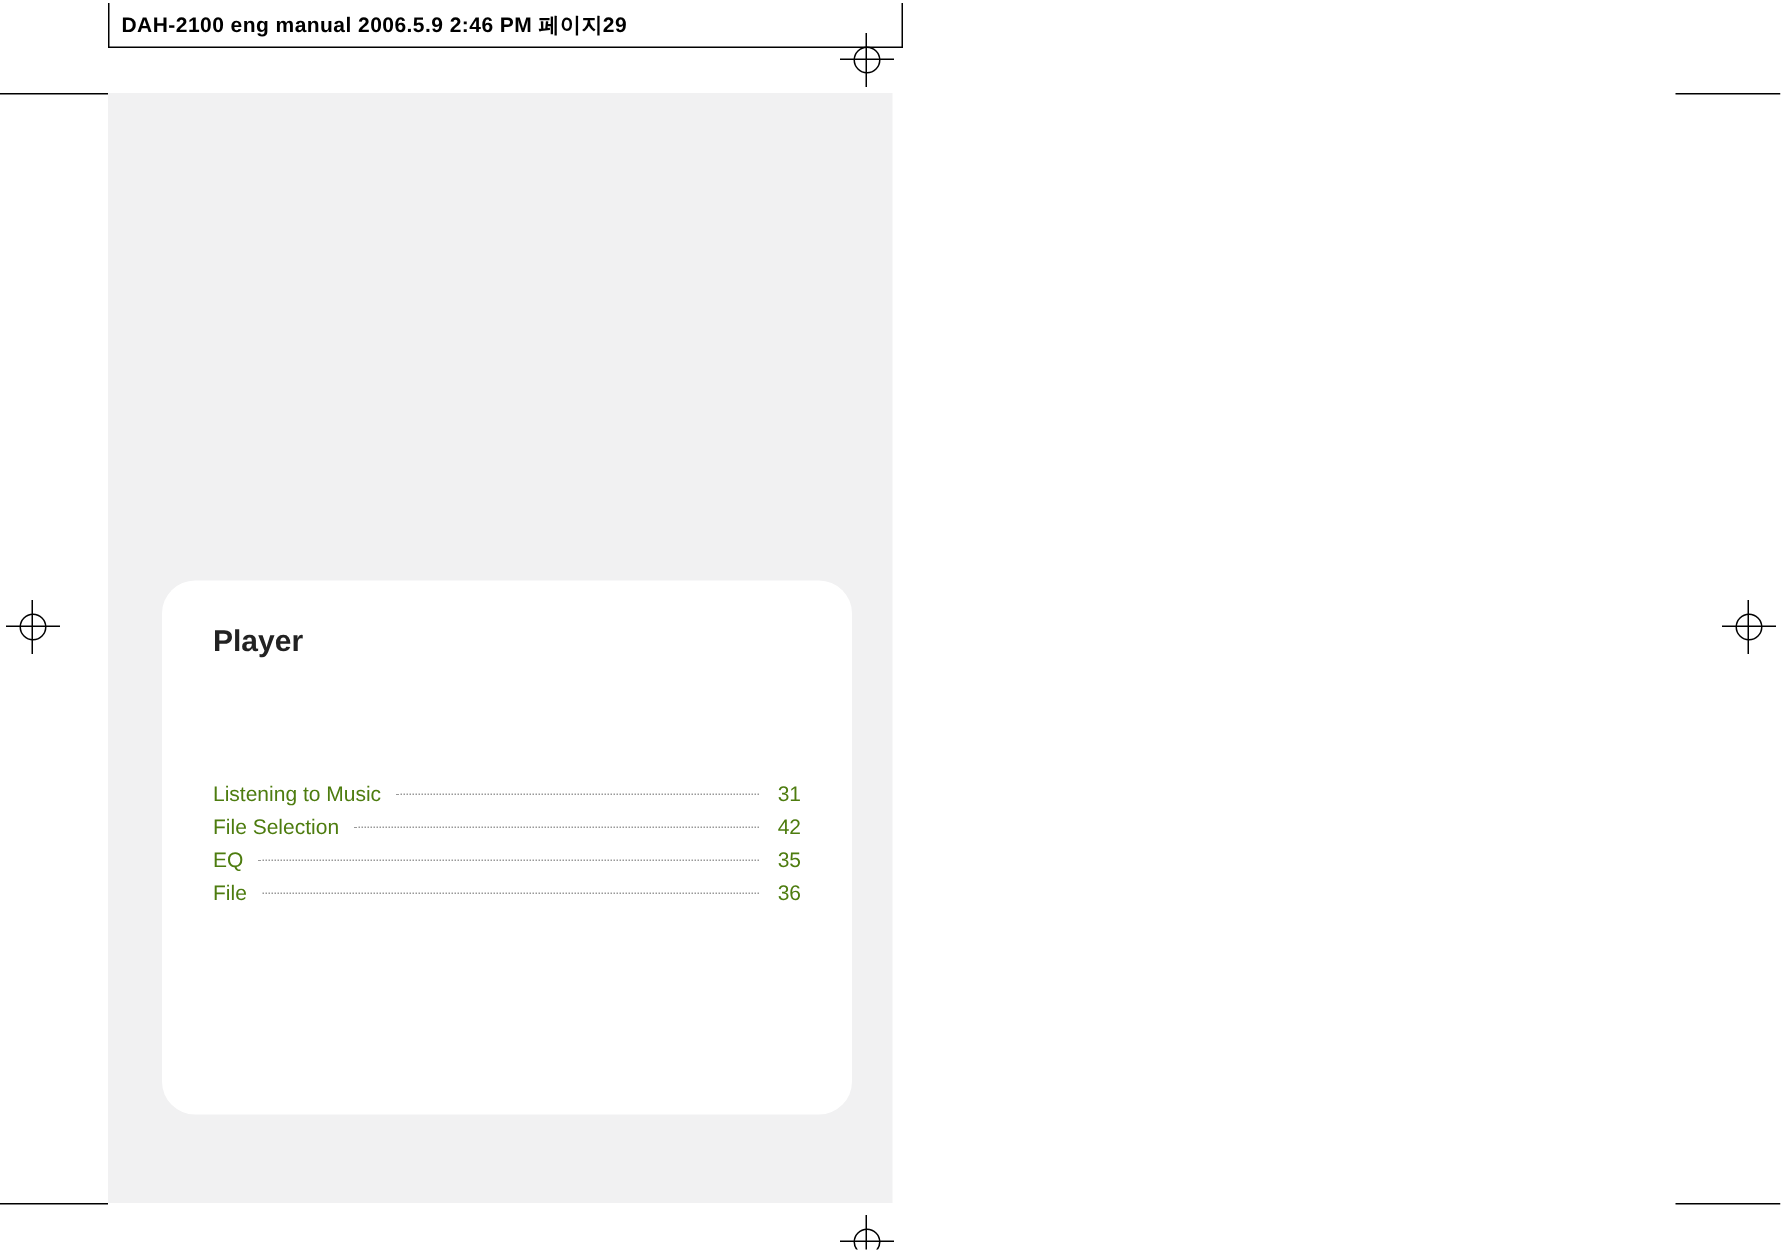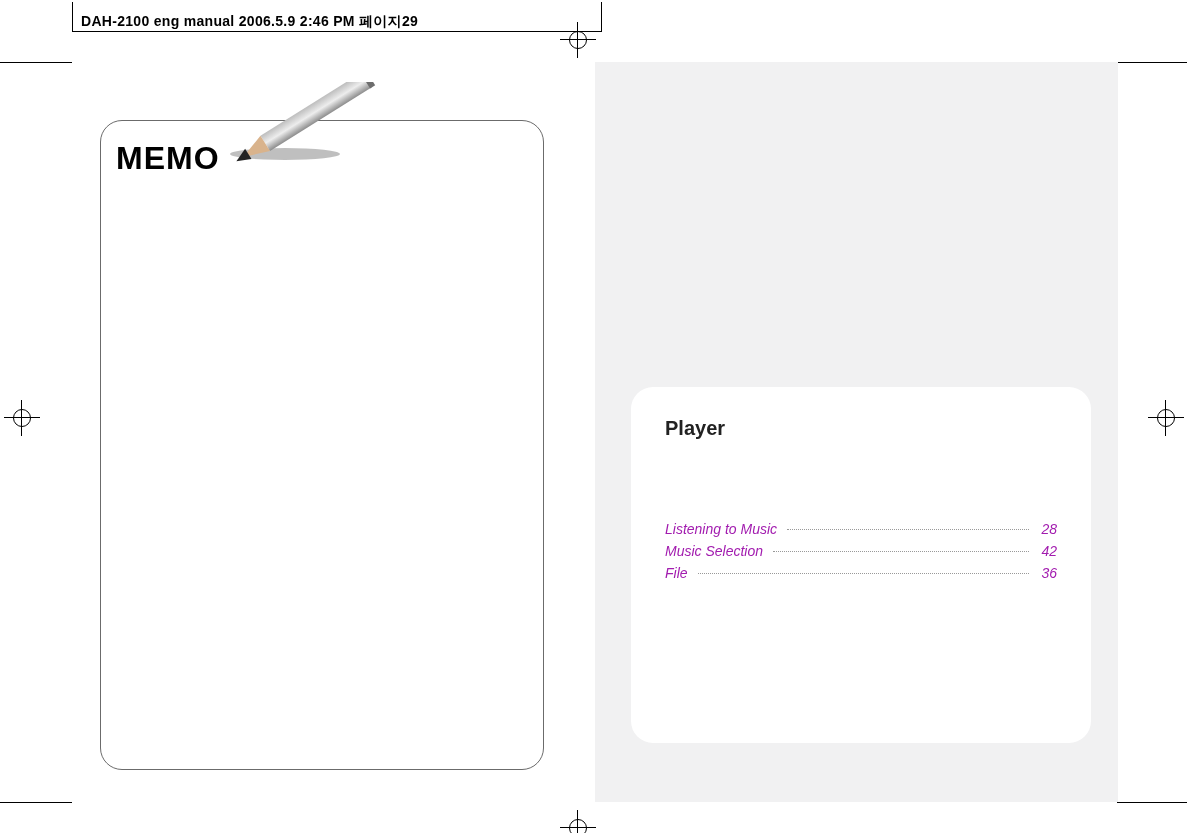--- a/index.html
+++ b/index.html
@@ -15,21 +15,21 @@
   
   .header-slug {
     position: absolute;
     top: 2px;
     left: 72px;
     width: 530px;
     height: 30px;
     border: 1px solid #000;
     border-top: none;
     display: flex;
-    align-items: flex-end;
+    align-items: center;
     padding-left: 8px;
     font-size: 14px;
     font-weight: bold;
     letter-spacing: 0.3px;
   }
 
   
   .crop-top-right,
   .crop-bot-mid,
   .crop-left-mid,
@@ -134,22 +134,21 @@
   }
   .player-title {
     font-size: 20px;
     font-weight: bold;
     color: #222;
     margin-bottom: 78px;
   }
   .toc-list {
     list-style: none;
     font-size: 14px;
-    color: #a21caf;
-    font-style: italic;
+    color: #4d7c0f;
   }
   .toc-row {
     display: flex;
     align-items: baseline;
     white-space: nowrap;
     line-height: 22px;
   }
   .toc-label { flex: 0 0 auto; padding-right: 4px; }
   .toc-dots {
     flex: 1 1 auto;
@@ -188,61 +187,41 @@
     </div>
 </div>
 
 <div class="hline-left-top"></div>
 <div class="hline-left-bot"></div>
 <div class="hline-right-top"></div>
 <div class="hline-right-bot"></div>
 
 <div class="spread">
 
-  <div class="page-left">
-    <div class="memo-panel"></div>
-    <div class="memo-title">MEMO</div>
-    <svg class="pencil" viewBox="0 0 170 80">
-      <defs>
-        <linearGradient id="pgrad" x1="0" y1="0" x2="0" y2="1">
-          <stop offset="0" stop-color="#bdbdbd"></stop>
-          <stop offset="0.5" stop-color="#ededed"></stop>
-          <stop offset="1" stop-color="#8c8c8c"></stop>
-        </linearGradient>
-      </defs>
-
-      <ellipse cx="65" cy="72" rx="55" ry="6" fill="rgba(0,0,0,0.25)"></ellipse>
-      <g transform="rotate(-32 85 40)">
-
-        <rect x="40" y="28" width="120" height="18" fill="url(#pgrad)"></rect>
-
-        <polygon points="40,28 40,46 14,37" fill="#d9b38c"></polygon>
-
-        <polygon points="20,31 20,43 6,37" fill="#222"></polygon>
-
-        <rect x="158" y="28" width="6" height="18" fill="#6d6d6d"></rect>
-      </g>
-    </svg>
-  </div>
 
   <div class="page-right">
     <div class="player-panel">
       <div class="player-title">Player</div>
       <ul class="toc-list">
         <li class="toc-row">
           <span class="toc-label">Listening to Music</span>
           <span class="toc-dots"></span>
-          <span class="toc-page">28</span>
-        </li>
-        <li class="toc-row">
-          <span class="toc-label">Music Selection</span>
+          <span class="toc-page">31</span>
+        </li>
+        <li class="toc-row">
+          <span class="toc-label">File Selection</span>
           <span class="toc-dots"></span>
           <span class="toc-page">42</span>
         </li>
         <li class="toc-row">
+          <span class="toc-label">EQ</span>
+          <span class="toc-dots"></span>
+          <span class="toc-page">35</span>
+        </li>
+        <li class="toc-row">
           <span class="toc-label">File</span>
           <span class="toc-dots"></span>
           <span class="toc-page">36</span>
         </li>
       </ul>
     </div>
   </div>
 
 </div>
 

